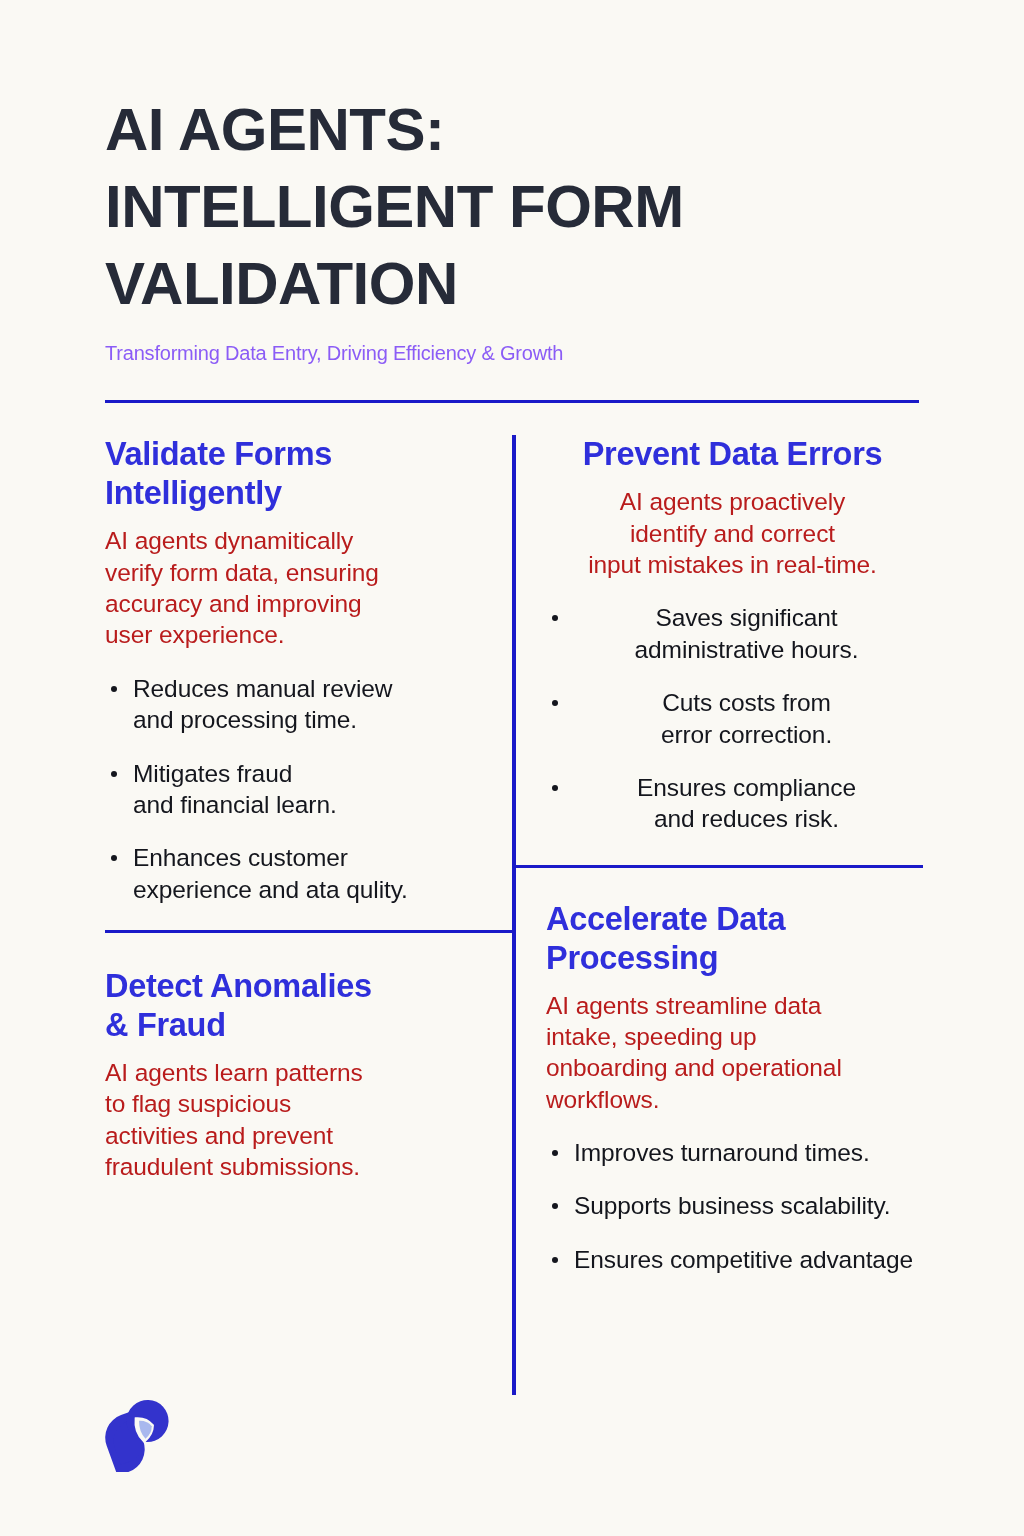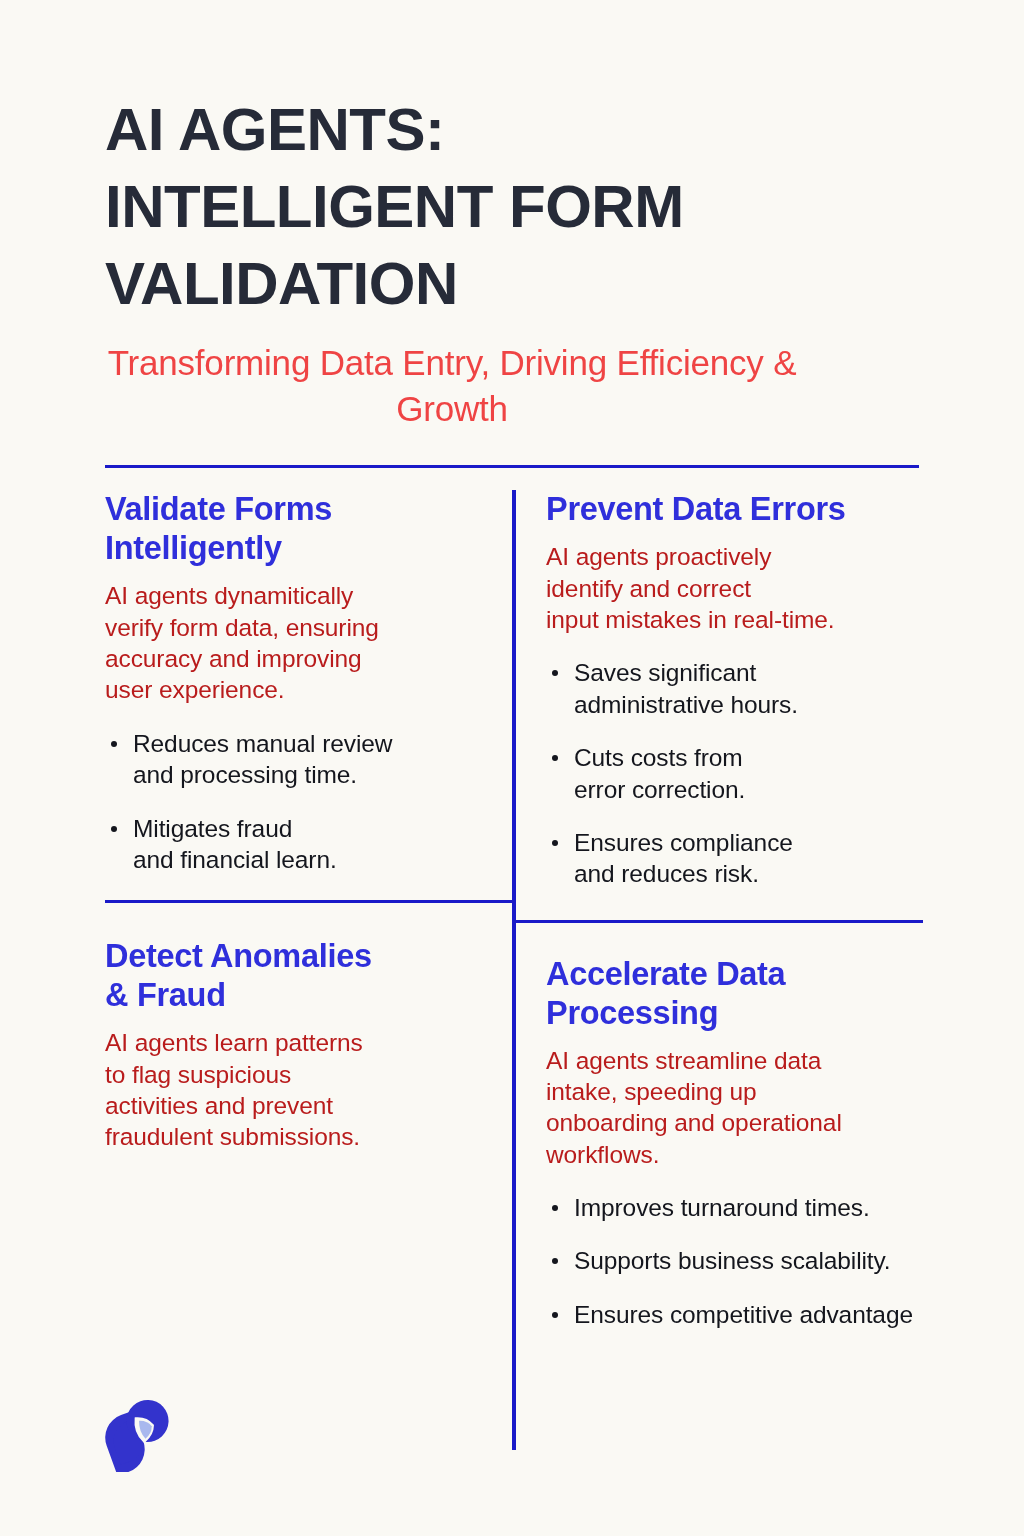--- a/index.html
+++ b/index.html
@@ -31,40 +31,39 @@
     font-size: 60px;
     line-height: 1.28;
     font-weight: 700;
     letter-spacing: -0.5px;
     color: #262b38;
     margin: 0;
     text-transform: uppercase;
     white-space: pre-line;
   }
   .poster-subtitle {
-    font-size: 35px;
+    font-size: 20px;
     line-height: 1.3;
     font-weight: 400;
-    color: #ef4444;
+    color: #8b5cf6;
     margin: 18px 0 0 0;
     letter-spacing: -0.2px;
-    text-align: center;
   }
 
   .rule-top {
     margin-top: 34px;
     height: 0;
     border-top: 3.5px solid #1a1ac8;
     width: 814px;
   }
 
   
   .grid {
     position: relative;
-    margin-top: 0;
+    margin-top: 10px;
     display: flex;
     width: 814px;
   }
   .col {
     box-sizing: border-box;
   }
   .col-left {
     width: 407px;
     padding-right: 28px;
   }
@@ -141,21 +140,21 @@
   }
   .h-rule-right {
     width: 411px;
     margin-left: -34px;
     margin-top: 30px;
     margin-bottom: 32px;
   }
 
   
   .col-left .card-top { padding-top: 22px; }
-  .col-right .card-top { padding-top: 22px; }
+  .col-right .card-top { padding-top: 22px; text-align: center; }
 
   
   .logo {
     position: absolute;
     left: 104px;
     top: 1398px;
     width: 74px;
     height: 74px;
   }
 </style>
@@ -184,20 +183,22 @@
 Intelligently</h2>
         <p class="card-body">AI agents dynamitically
 verify form data, ensuring
 accuracy and improving
 user experience.</p>
         <ul class="bullets">
           <li>Reduces manual review
 and processing time.</li>
           <li>Mitigates fraud
 and financial learn.</li>
+          <li>Enhances customer
+experience and ata qulity.</li>
         </ul>
       </div>
 
       <div class="h-rule h-rule-left"></div>
 
       <div class="card">
         <h2 class="card-heading">Detect Anomalies
 &amp; Fraud</h2>
         <p class="card-body">AI agents learn patterns
 to flag suspicious

